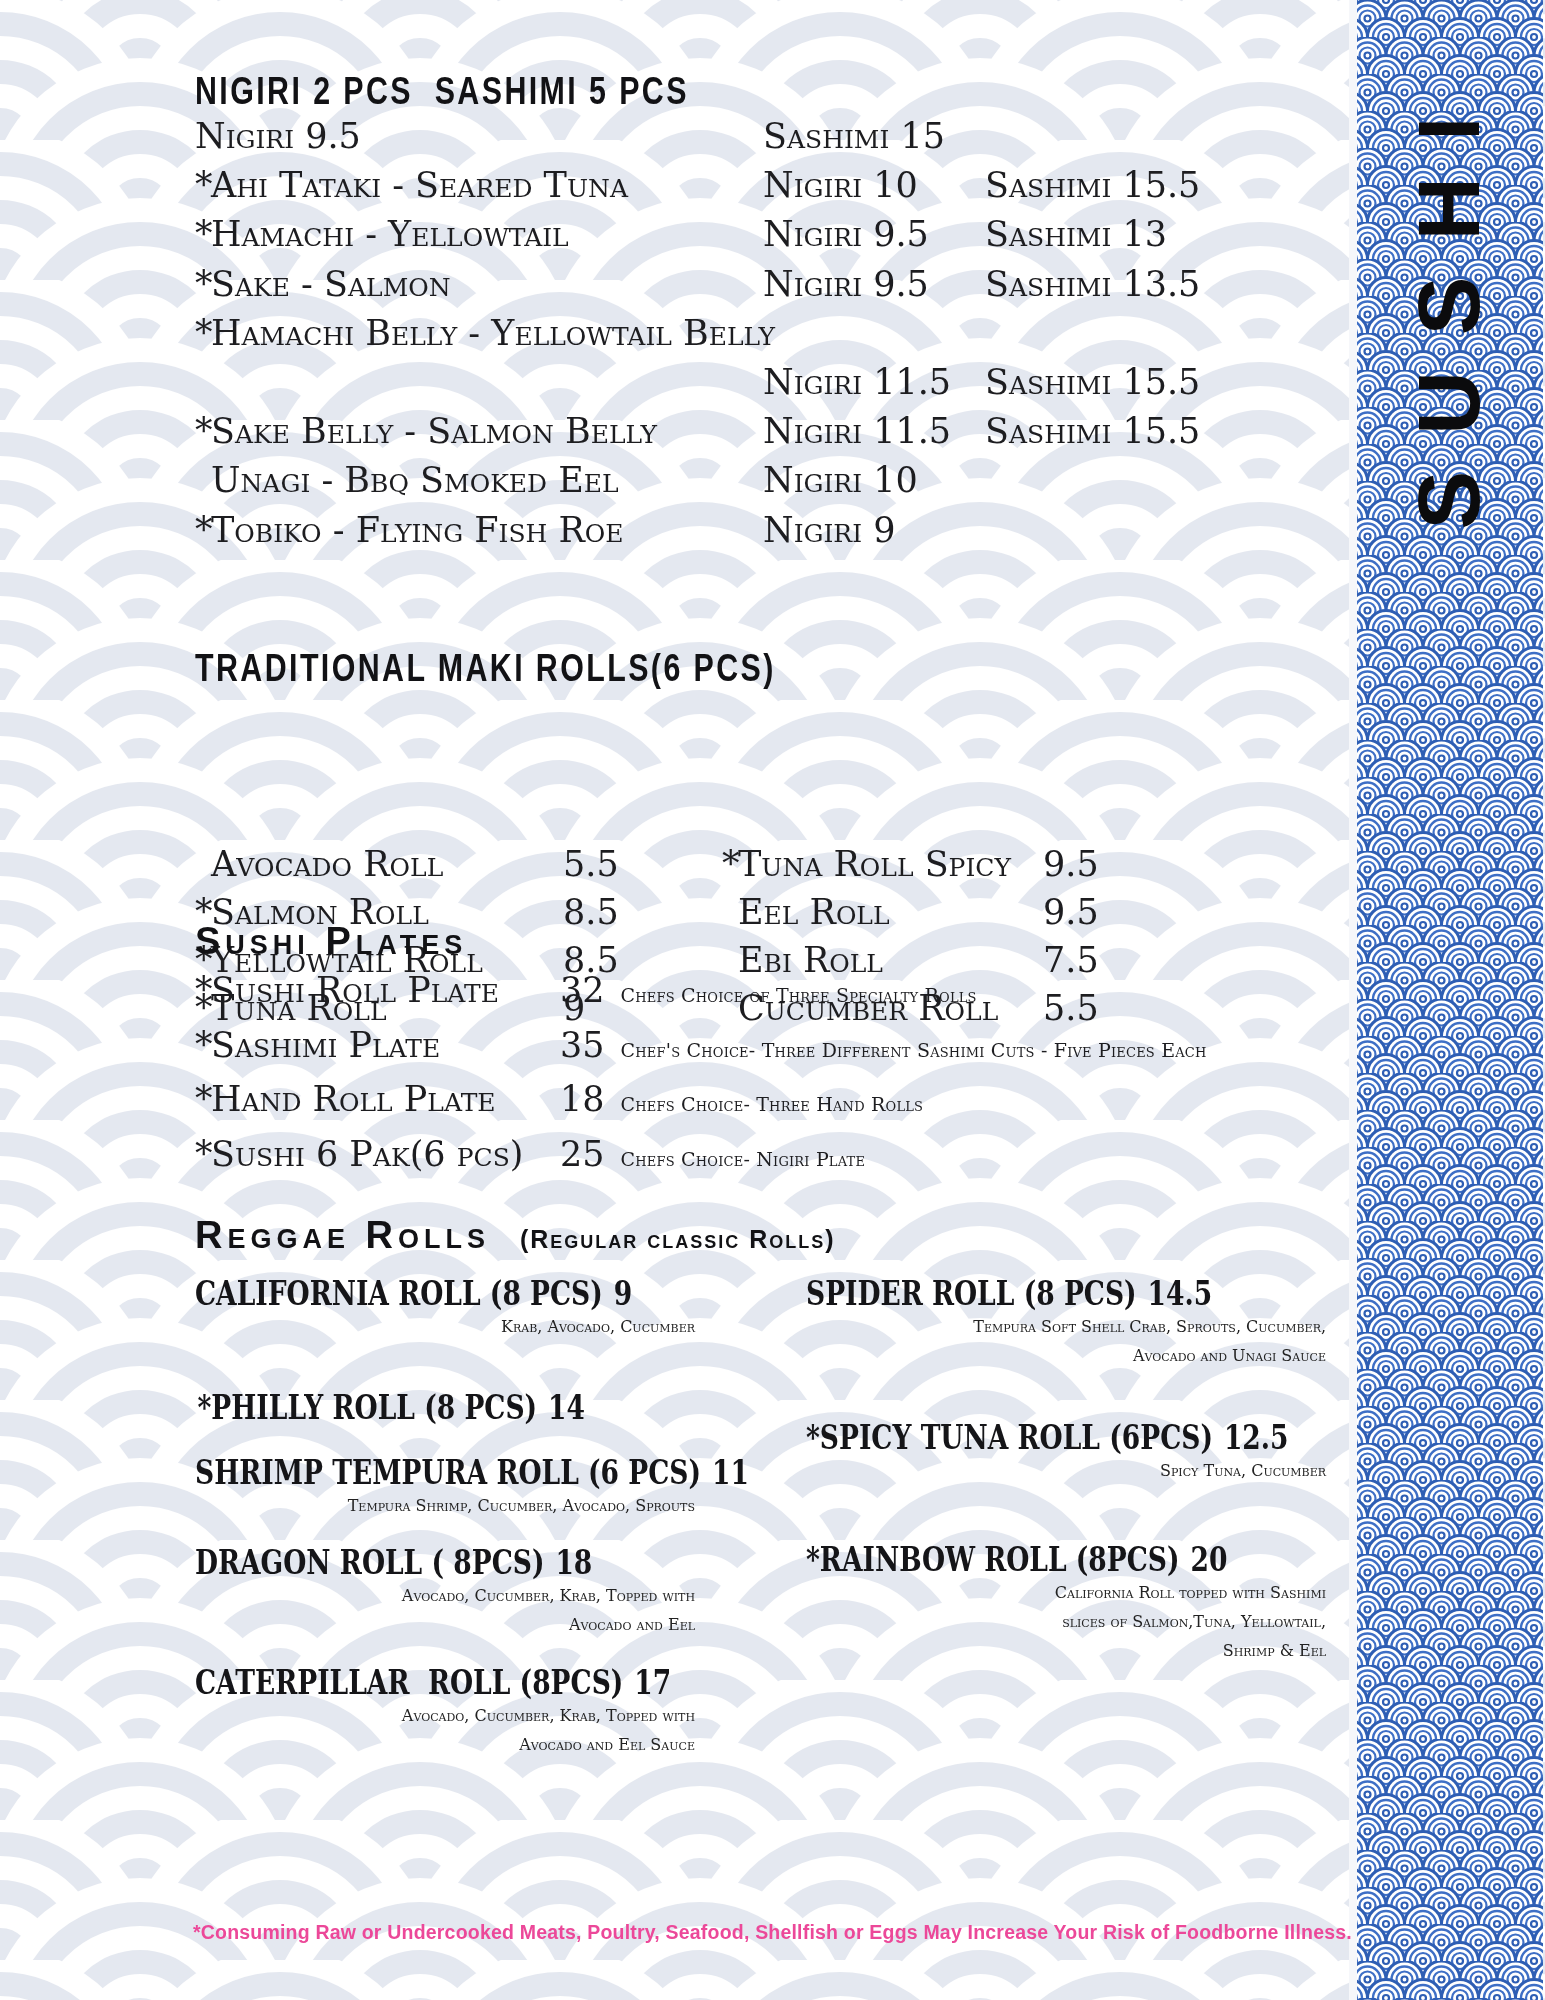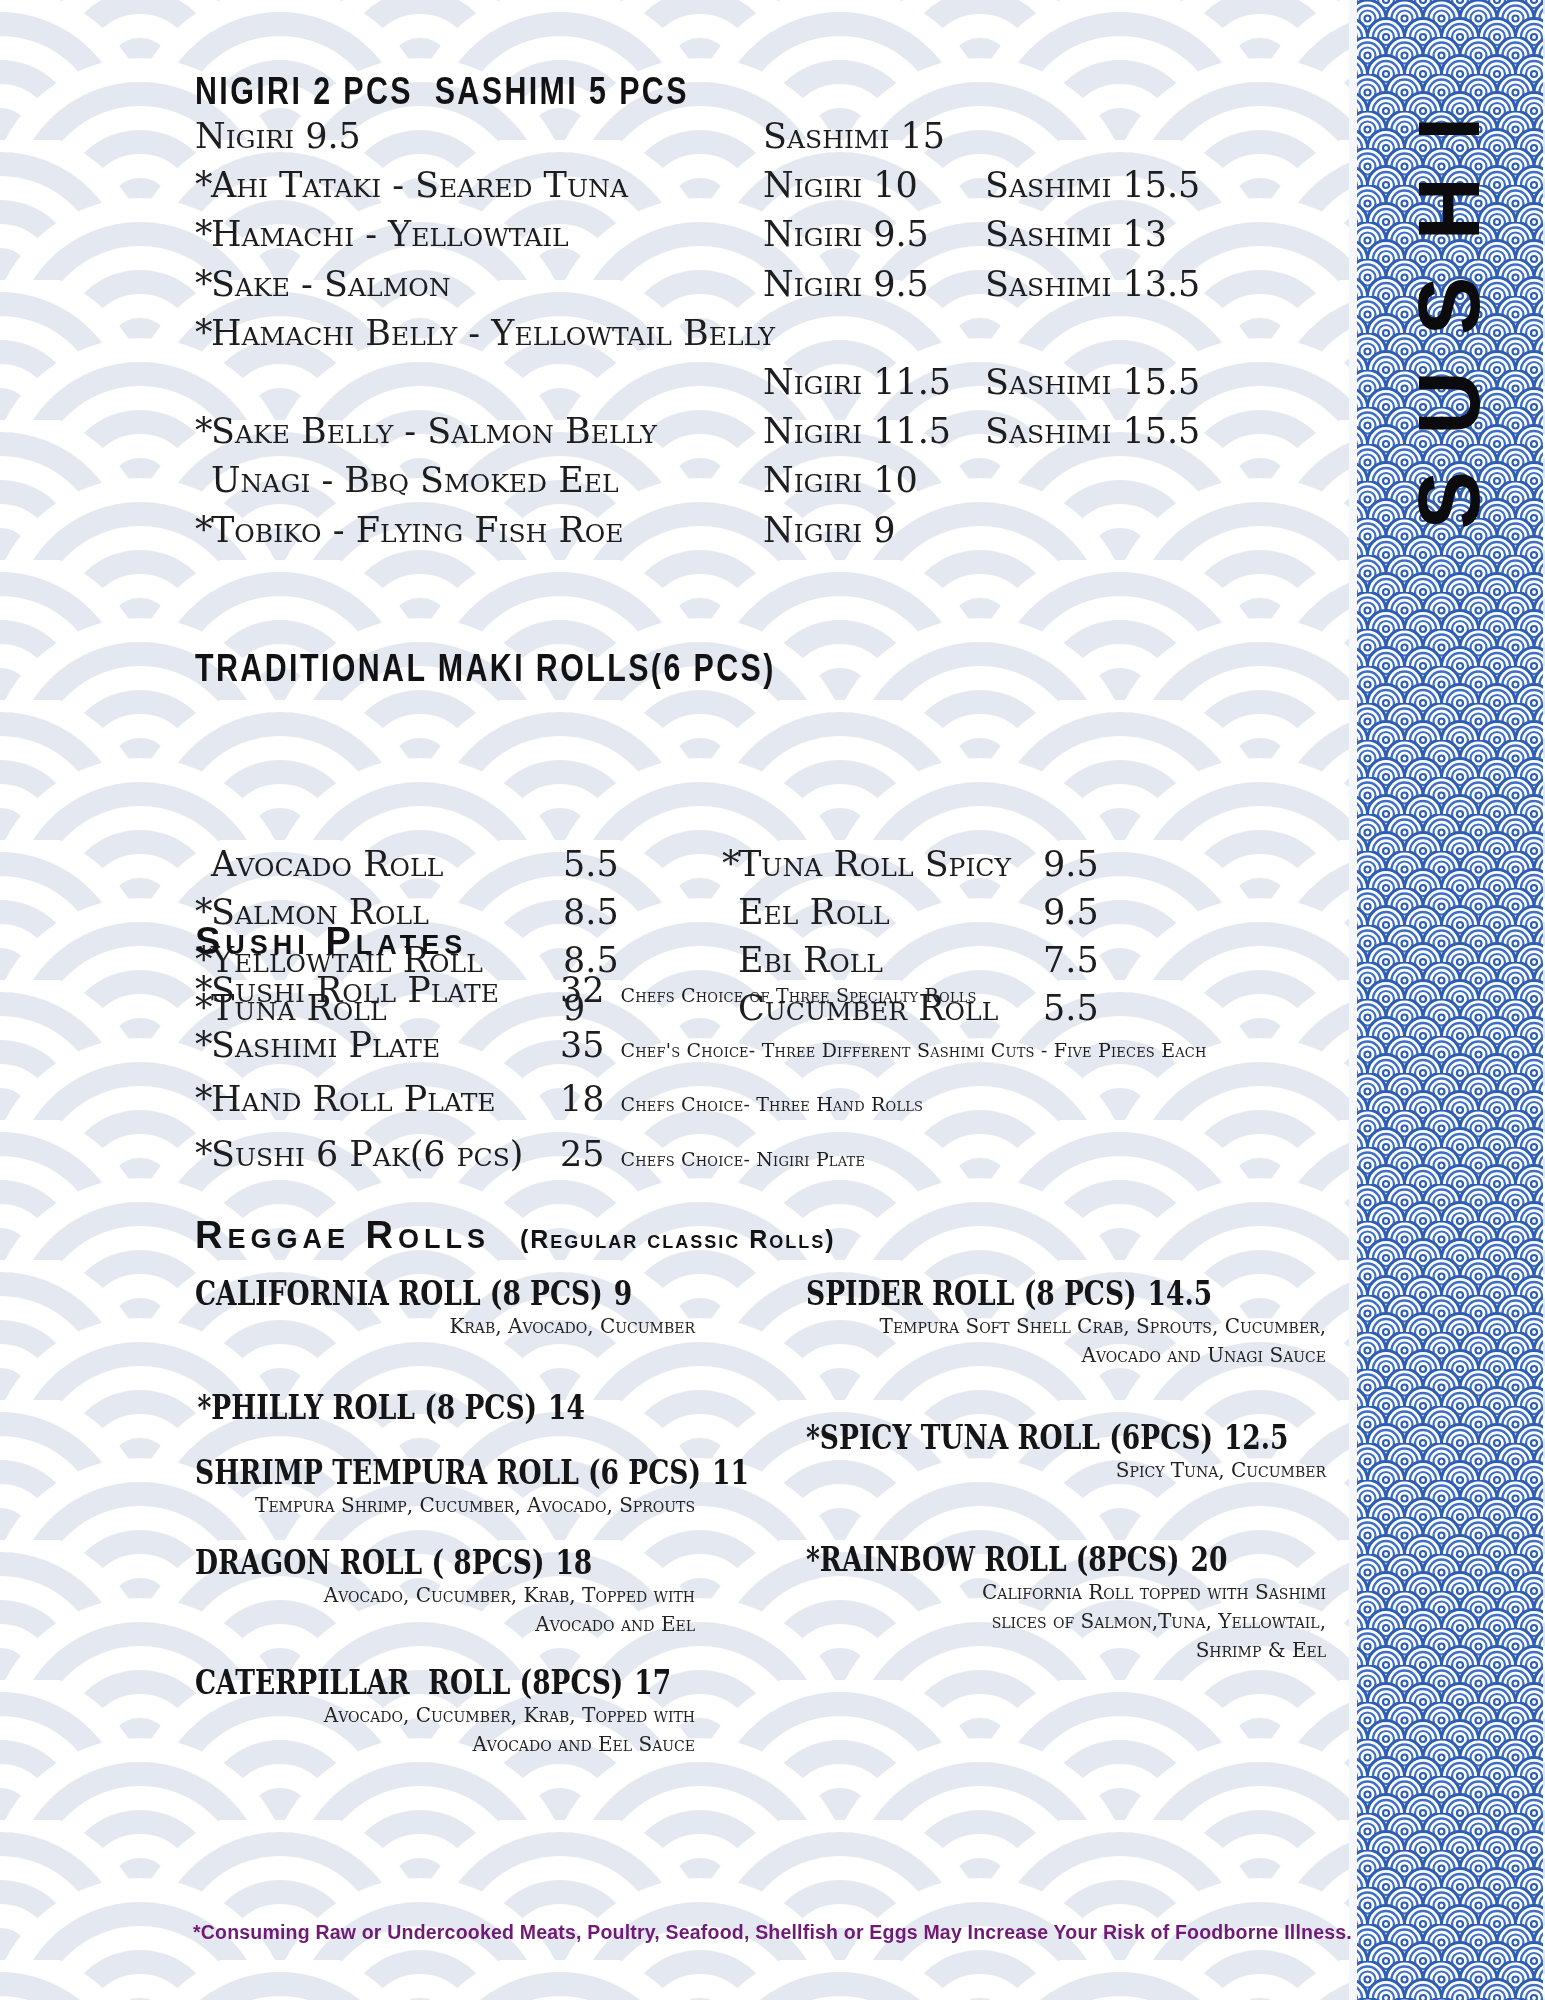--- a/index.html
+++ b/index.html
@@ -39,32 +39,32 @@
   .pdesc{font-size:19px;margin-left:16px;letter-spacing:.2px;}
   
   .rcol{position:absolute;top:1274px;text-align:right;}
   .rcol-left{left:195px;width:500px;}
   .rcol-right{left:806px;width:520px;}
   .rtitle{
     font-weight:bold;font-size:34px;line-height:38px;white-space:pre;
     transform:scaleX(.78);transform-origin:left center;color:#151518;
   }
   .rtitle .rprice{margin-left:14px;font-weight:bold;}
-  .rdesc{font-size:20px;line-height:29px;font-variant:small-caps;white-space:pre-line;color:#222;}
+  .rdesc{font-size:16px;line-height:29px;font-variant:small-caps;white-space:pre-line;color:#222;}
   .rcol-left .ritem:nth-child(1){margin-bottom:47px;}
   .rcol-left .ritem:nth-child(2){margin-bottom:27px;}
   .rcol-left .ritem:nth-child(3){margin-bottom:23px;}
   .rcol-left .ritem:nth-child(4){margin-bottom:24px;}
   .rcol-right .ritem:nth-child(1){margin-bottom:48px;}
   .rcol-right .ritem:nth-child(2){margin-bottom:55px;}
   
   .footer{
     position:absolute;left:193px;top:1921px;
     font-family:"Liberation Sans",sans-serif;font-weight:bold;
-    font-size:19.5px;letter-spacing:.2px;color:#701a75;
+    font-size:19.5px;letter-spacing:.2px;color:#ec4899;
   }
   
   .band-svg{position:absolute;left:1349px;top:0;}
   .sushi-vert{
     position:absolute;left:1355px;top:70px;width:188px;height:470px;
     display:flex;align-items:center;justify-content:center;
   }
   .sushi-vert span{
     transform:rotate(-90deg);white-space:nowrap;
     font-family:"Liberation Sans",sans-serif;font-weight:bold;

